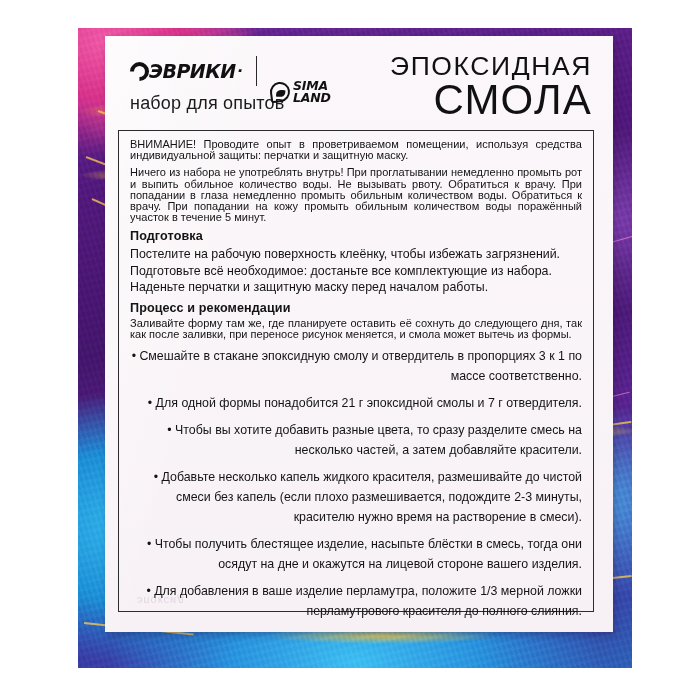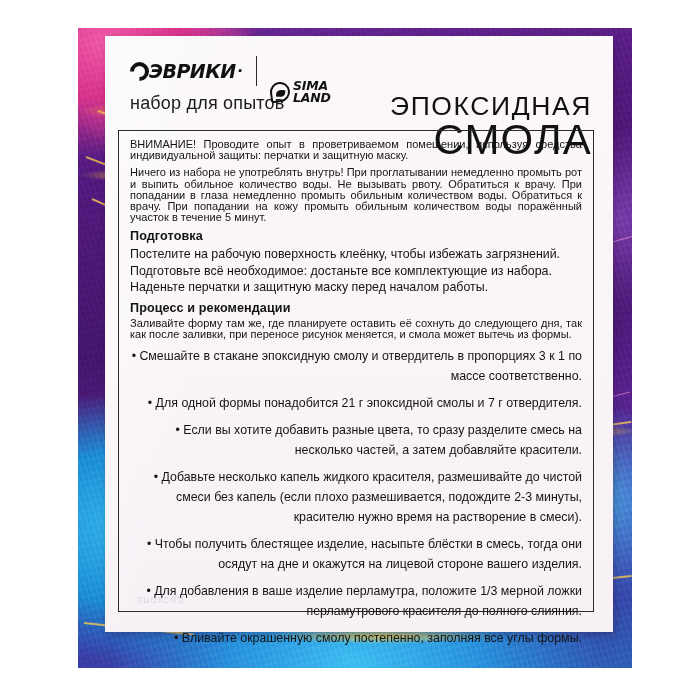--- a/index.html
+++ b/index.html
@@ -88,21 +88,21 @@
     line-height:11.5px;color:#111;letter-spacing:-.2px;
   }
 
   .subtitle{
     margin-top:7px;font-family:"Liberation Sans", sans-serif;
     font-size:18px;color:#1b1b1b;letter-spacing:.2px;white-space:nowrap;
   }
 
   .product-title{
     position:absolute;right:0;top:0;text-align:right;color:#111;
-    font-family:"Liberation Sans", sans-serif;font-weight:300;margin-top:40px;
+    font-family:"Liberation Sans", sans-serif;font-weight:300;
   }
   .pt-line1{font-size:26.5px;letter-spacing:1.6px;line-height:29px;}
   .pt-line2{font-size:42px;letter-spacing:1.2px;line-height:41px;margin-top:-2px;}
 
   
   .frame{
     position:absolute;left:13px;top:94px;width:476px;height:482px;
     border:1.3px solid #2c2c2c;box-sizing:border-box;
     padding:8px 11px 0 11px;
     color:#141414;
@@ -190,23 +190,22 @@
       <p class="p-small">Ничего из набора не употреблять внутрь! При проглатывании немедленно промыть рот и выпить обильное количество воды. Не вызывать рвоту. Обратиться к врачу. При попадании в глаза немедленно промыть обильным количеством воды. Обратиться к врачу. При попадании на кожу промыть обильным количеством воды поражённый участок в течение 5 минут.</p>
 
       <div class="sec-head">Подготовка</div>
       <p class="p-big">Постелите на рабочую поверхность клеёнку, чтобы избежать загрязнений. Подготовьте всё необходимое: достаньте все комплектующие из набора. Наденьте перчатки и защитную маску перед началом работы.</p>
 
       <div class="sec-head">Процесс и рекомендации</div>
       <p class="p-small">Заливайте форму там же, где планируете оставить её сохнуть до следующего дня, так как после заливки, при переносе рисунок меняется, и смола может вытечь из формы.</p>
 
       <p class="bullet">• Смешайте в стакане эпоксидную смолу и отвердитель в пропорциях 3 к 1 по массе соответственно.</p>
       <p class="bullet">• Для одной формы понадобится 21 г эпоксидной смолы и 7 г отвердителя.</p>
-      <p class="bullet">• Если вы хотите добавить разные цвета, то сразу разделите смесь на несколько частей, а затем добавляйте красители.</p>
+      <p class="bullet">• Чтобы вы хотите добавить разные цвета, то сразу разделите смесь на несколько частей, а затем добавляйте красители.</p>
       <p class="bullet">• Добавьте несколько капель жидкого красителя, размешивайте до чистой смеси без капель (если плохо размешивается, подождите 2-3 минуты, красителю нужно время на растворение в смеси).</p>
       <p class="bullet">• Чтобы получить блестящее изделие, насыпьте блёстки в смесь, тогда они осядут на дне и окажутся на лицевой стороне вашего изделия.</p>
       <p class="bullet">• Для добавления в ваше изделие перламутра, положите 1/3 мерной ложки перламутрового красителя до полного слияния.</p>
-      <p class="bullet">• Вливайте окрашенную смолу постепенно, заполняя все углы формы.</p>
 
       <div class="ghost">эпоксид</div>
     </div>
 
   </div>
 </div>
 
 </body></html>

